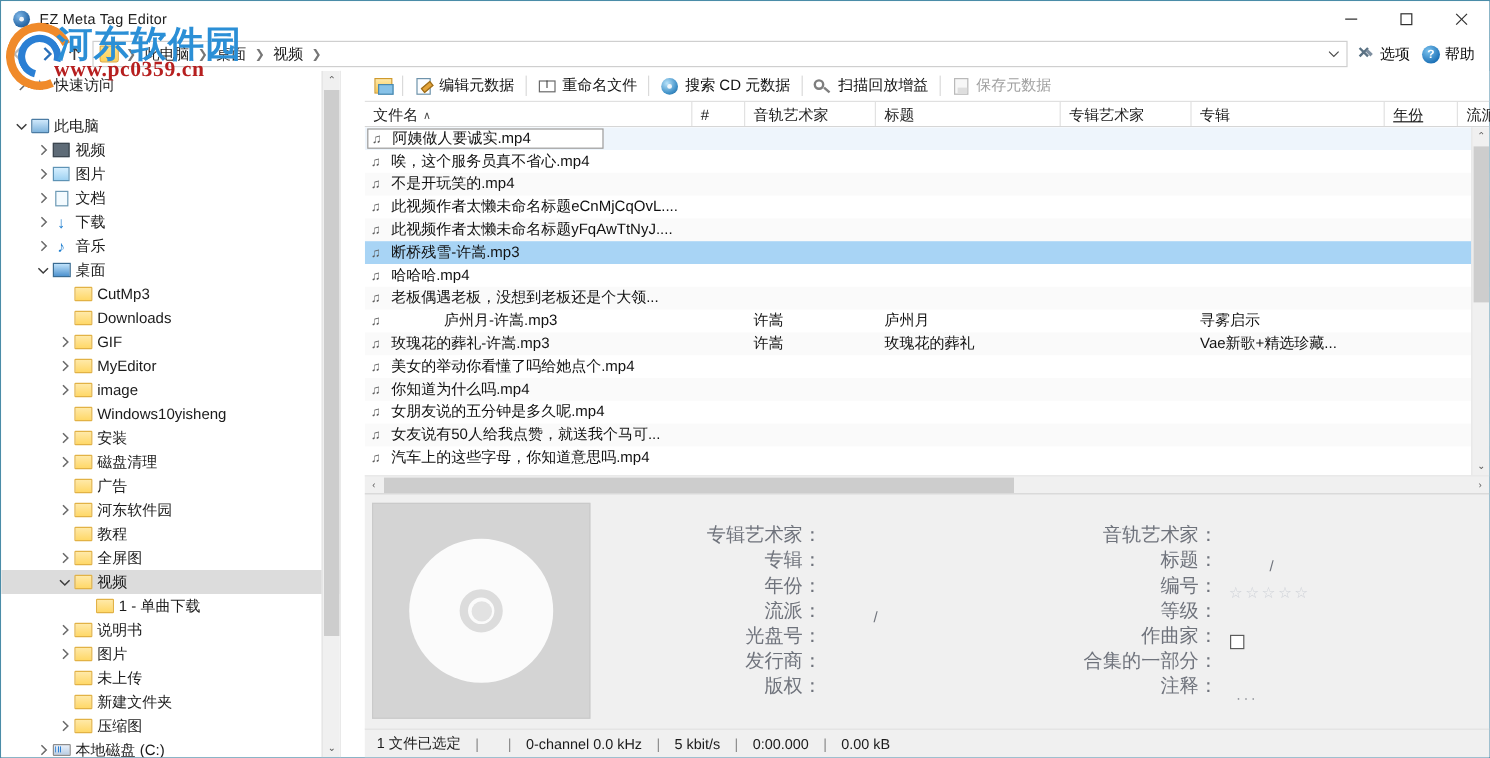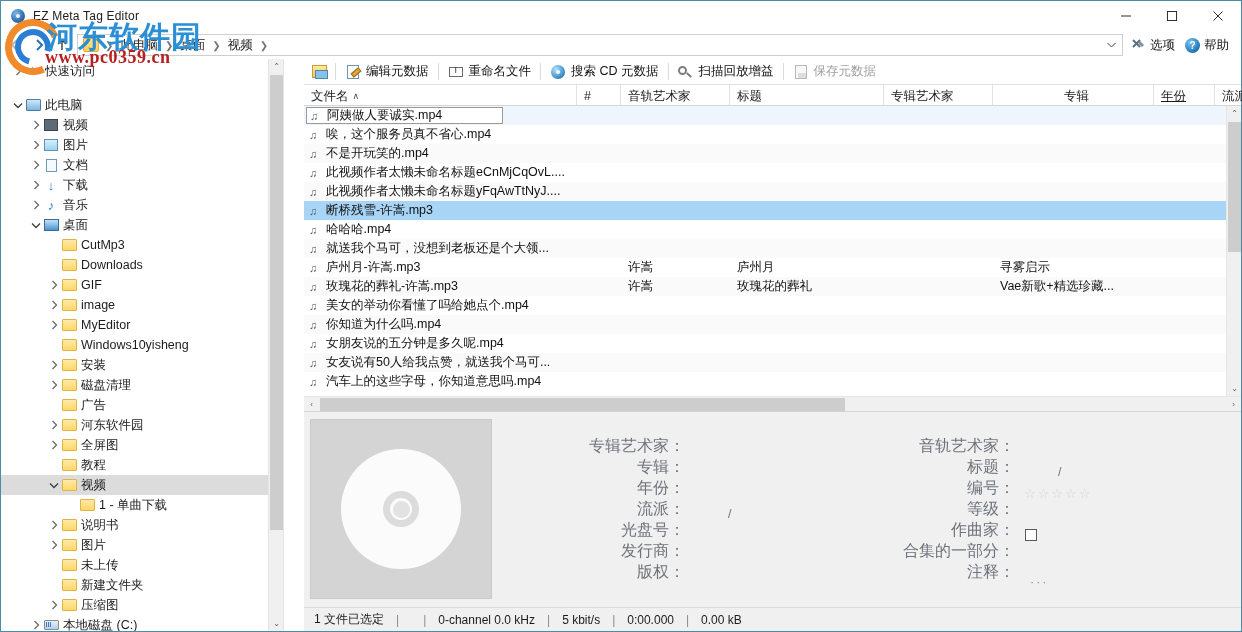--- a/index.html
+++ b/index.html
@@ -470,36 +470,36 @@
           <div class="tnode">
             <div style="width: 46px; min-width: 46px;"></div>
             <div class="twist">
               <svg width="7" height="10" viewBox="0 0 7 10">
                 <path d="M1.5 1 L5.5 5 L1.5 9" fill="none" stroke="#6b6b6b" stroke-width="1.3"></path>
               </svg>
             </div>
             <div class="ticon">
               <span class="folder-ic"></span>
             </div>
+            <div class="tlabel">MyEditor</div>
+          </div>
+          <div class="tnode">
+            <div style="width: 46px; min-width: 46px;"></div>
+            <div class="twist">
+              <svg width="7" height="10" viewBox="0 0 7 10">
+                <path d="M1.5 1 L5.5 5 L1.5 9" fill="none" stroke="#6b6b6b" stroke-width="1.3"></path>
+              </svg>
+            </div>
+            <div class="ticon">
+              <span class="folder-ic"></span>
+            </div>
             <div class="tlabel">image</div>
           </div>
           <div class="tnode">
             <div style="width: 46px; min-width: 46px;"></div>
-            <div class="twist">
-              <svg width="7" height="10" viewBox="0 0 7 10">
-                <path d="M1.5 1 L5.5 5 L1.5 9" fill="none" stroke="#6b6b6b" stroke-width="1.3"></path>
-              </svg>
-            </div>
-            <div class="ticon">
-              <span class="folder-ic"></span>
-            </div>
-            <div class="tlabel">MyEditor</div>
-          </div>
-          <div class="tnode">
-            <div style="width: 46px; min-width: 46px;"></div>
             <div class="twist"></div>
             <div class="ticon">
               <span class="folder-ic"></span>
             </div>
             <div class="tlabel">Windows10yisheng</div>
           </div>
           <div class="tnode">
             <div style="width: 46px; min-width: 46px;"></div>
             <div class="twist">
               <svg width="7" height="10" viewBox="0 0 7 10">
@@ -538,37 +538,37 @@
                 <path d="M1.5 1 L5.5 5 L1.5 9" fill="none" stroke="#6b6b6b" stroke-width="1.3"></path>
               </svg>
             </div>
             <div class="ticon">
               <span class="folder-ic"></span>
             </div>
             <div class="tlabel">河东软件园</div>
           </div>
           <div class="tnode">
             <div style="width: 46px; min-width: 46px;"></div>
+            <div class="twist"></div>
+            <div class="ticon">
+              <span class="folder-ic"></span>
+            </div>
+            <div class="tlabel">教程</div>
+          </div>
+          <div class="tnode">
+            <div style="width: 46px; min-width: 46px;"></div>
             <div class="twist">
               <svg width="7" height="10" viewBox="0 0 7 10">
                 <path d="M1.5 1 L5.5 5 L1.5 9" fill="none" stroke="#6b6b6b" stroke-width="1.3"></path>
               </svg>
             </div>
             <div class="ticon">
               <span class="folder-ic"></span>
             </div>
             <div class="tlabel">全屏图</div>
-          </div>
-          <div class="tnode">
-            <div style="width: 46px; min-width: 46px;"></div>
-            <div class="twist"></div>
-            <div class="ticon">
-              <span class="folder-ic"></span>
-            </div>
-            <div class="tlabel">教程</div>
           </div>
           <div class="tnode sel">
             <div style="width: 46px; min-width: 46px;"></div>
             <div class="twist open">
               <svg width="10" height="7" viewBox="0 0 10 7">
                 <path d="M1 1.5 L5 5.5 L9 1.5" fill="none" stroke="#3d3d3d" stroke-width="1.3"></path>
               </svg>
             </div>
             <div class="ticon">
               <span class="folder-ic"></span>
@@ -712,21 +712,21 @@
             </div>
             <div class="fl-th" style="width: 109px; min-width: 109px;">
               <span>音轨艺术家</span>
             </div>
             <div class="fl-th" style="width: 154px; min-width: 154px;">
               <span>标题</span>
             </div>
             <div class="fl-th" style="width: 109px; min-width: 109px;">
               <span>专辑艺术家</span>
             </div>
-            <div class="fl-th" style="width: 161px; min-width: 161px; justify-content: center;">
+            <div class="fl-th" style="width: 161px; min-width: 161px;">
               <span>专辑</span>
             </div>
             <div class="fl-th" style="width: 61px; min-width: 61px; text-decoration: underline;">
               <span>年份</span>
             </div>
             <div class="fl-th" style="width: 73px; min-width: 73px;">
               <span>流派</span>
             </div>
           </div>
         <div class="fl-rows">
@@ -833,36 +833,36 @@
                 <div class="fcell" style="width: 154px; min-width: 154px;"></div>
                 <div class="fcell" style="width: 109px; min-width: 109px;"></div>
                 <div class="fcell" style="width: 161px; min-width: 161px;"></div>
                 <div class="fcell" style="width: 61px; min-width: 61px;"></div>
                 <div class="fcell" style="width: 73px; min-width: 73px; justify-content: center; padding-left: 0px;"></div>
               </div>
               <div class="frow alt">
                 <div class="fcell" style="width: 273px; min-width: 273px; padding-left: 2px;">
                   <div class="fname">
                     <span class="note-ic">♫</span>
-                    <span style="padding-left: 4px;">就送我个马可，没想到老板还是个大领...</span>
+                    <span style="padding-left: 4px;">老板偶遇老板，没想到老板还是个大领...</span>
                   </div>
                 </div>
                 <div class="fcell" style="width: 44px; min-width: 44px;"></div>
                 <div class="fcell" style="width: 109px; min-width: 109px;"></div>
                 <div class="fcell" style="width: 154px; min-width: 154px;"></div>
                 <div class="fcell" style="width: 109px; min-width: 109px;"></div>
                 <div class="fcell" style="width: 161px; min-width: 161px;"></div>
                 <div class="fcell" style="width: 61px; min-width: 61px;"></div>
                 <div class="fcell" style="width: 73px; min-width: 73px; justify-content: center; padding-left: 0px;"></div>
               </div>
               <div class="frow">
                 <div class="fcell" style="width: 273px; min-width: 273px; padding-left: 2px;">
                   <div class="fname">
                     <span class="note-ic">♫</span>
-                    <span style="padding-left: 4px;">庐州月-许嵩.mp3</span>
+                    <span style="padding-left: 4px; margin-left: 44px;">庐州月-许嵩.mp3</span>
                   </div>
                 </div>
                 <div class="fcell" style="width: 44px; min-width: 44px;"></div>
                 <div class="fcell" style="width: 109px; min-width: 109px;">许嵩</div>
                 <div class="fcell" style="width: 154px; min-width: 154px;">庐州月</div>
                 <div class="fcell" style="width: 109px; min-width: 109px;"></div>
                 <div class="fcell" style="width: 161px; min-width: 161px;">寻雾启示</div>
                 <div class="fcell" style="width: 61px; min-width: 61px;"></div>
                 <div class="fcell" style="width: 73px; min-width: 73px; justify-content: center; padding-left: 0px;"></div>
               </div>

